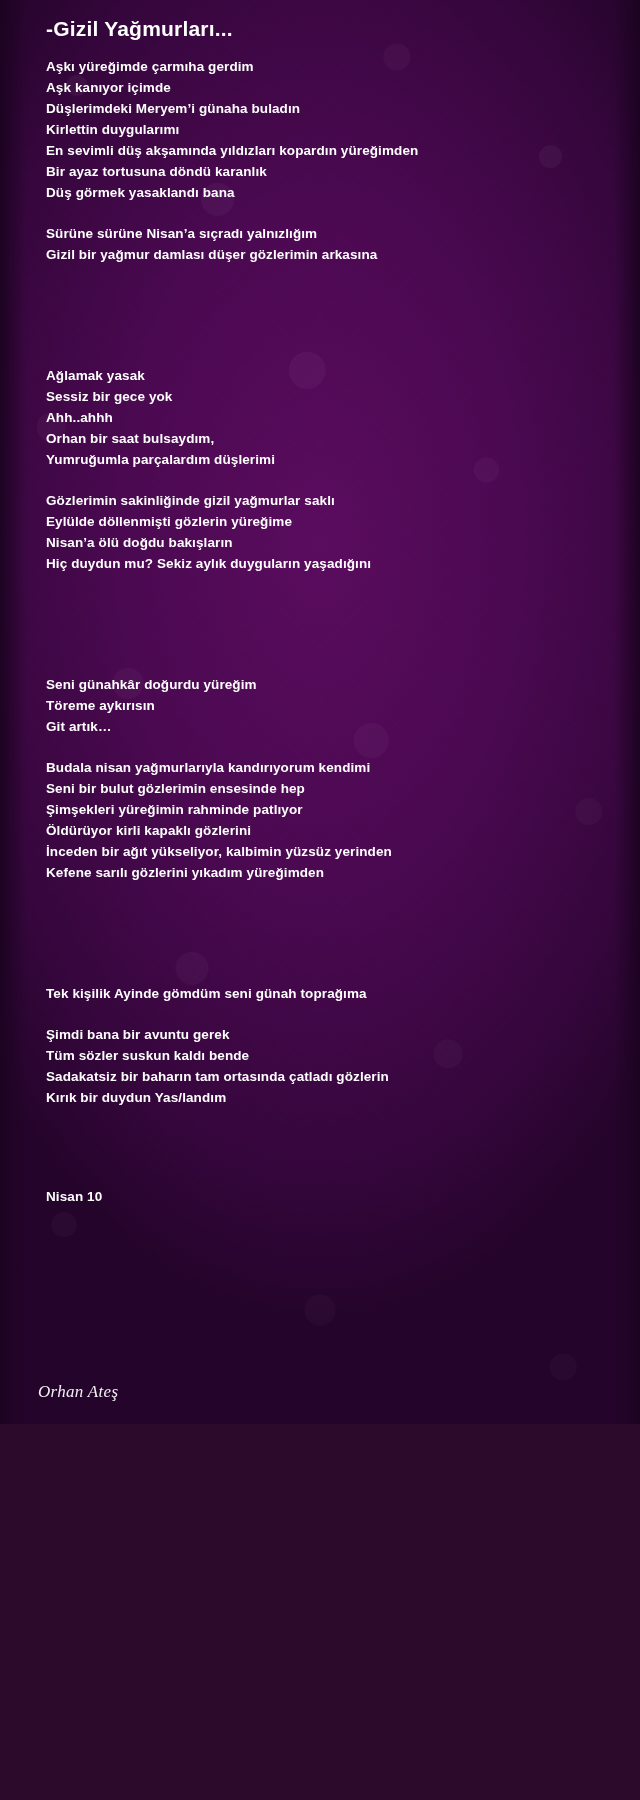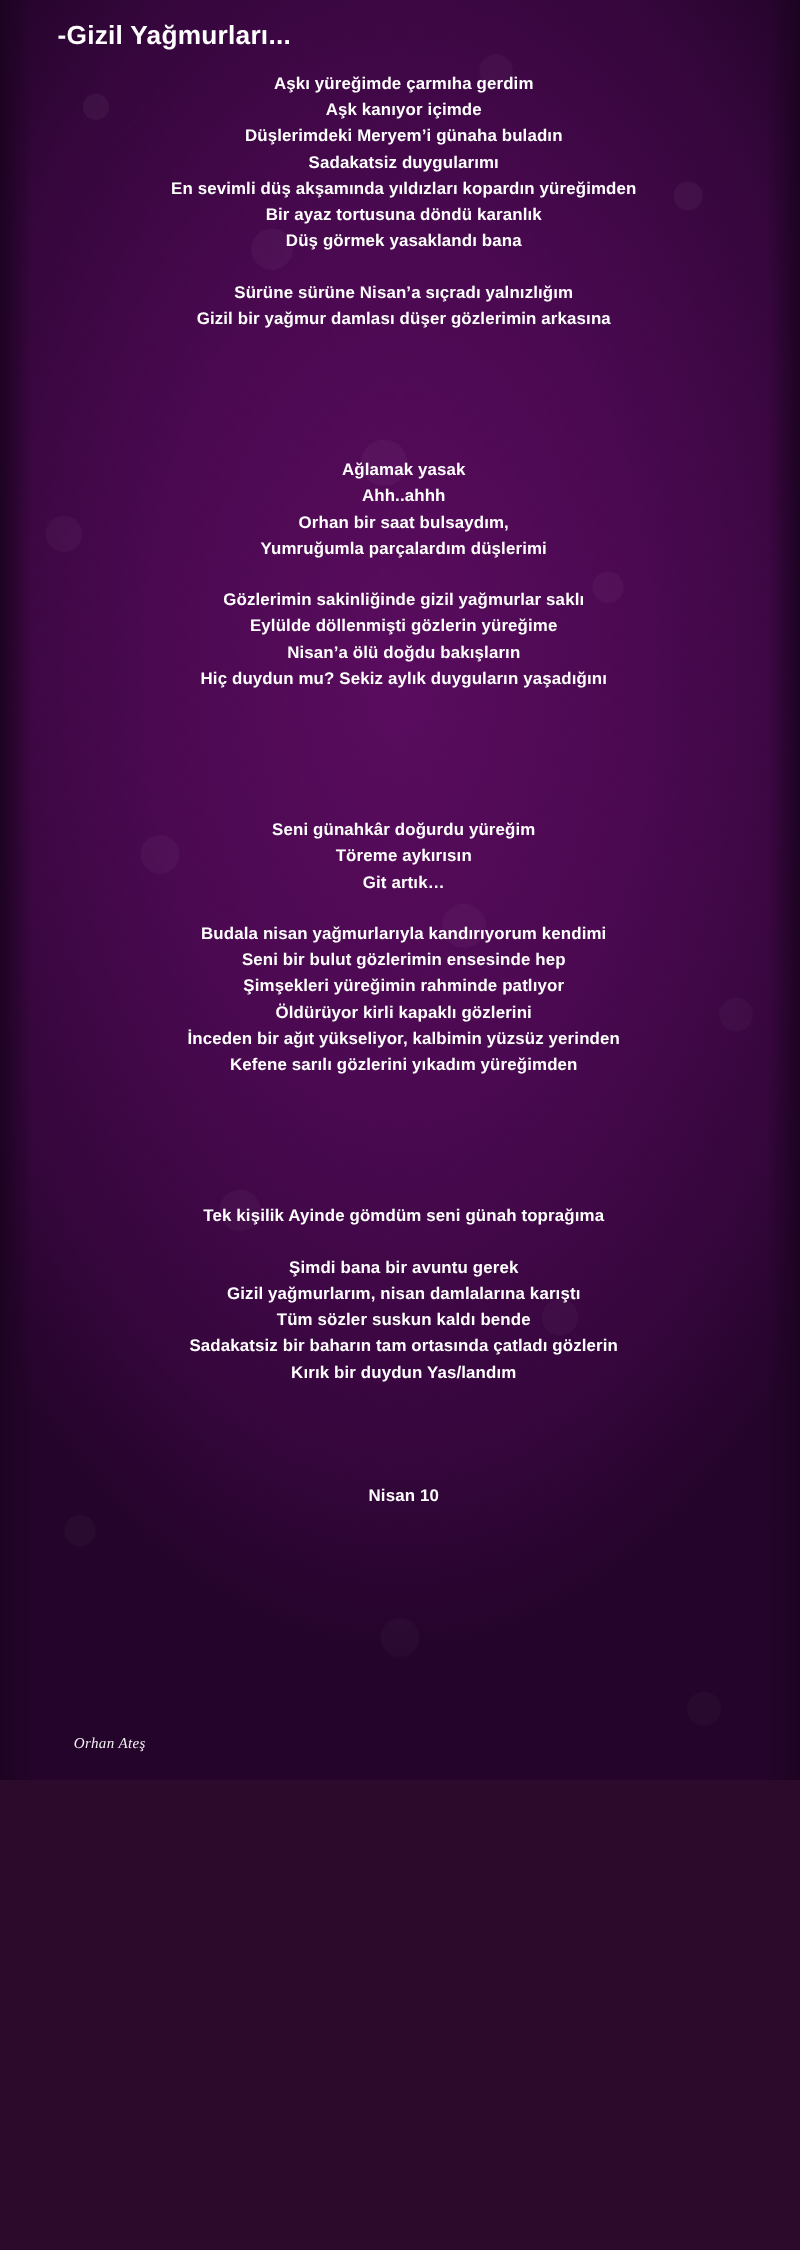--- a/index.html
+++ b/index.html
@@ -83,67 +83,67 @@
     margin-bottom: 100px;
   }
 
   .line {
     color: #ffffff;
     font-size: 13.5px;
     font-weight: bold;
     line-height: 21px;
     white-space: pre-wrap;
     letter-spacing: 0.1px;
-    text-align: center;
   }
 
   .spacer-block {
     height: 58px;
   }
 
   .signature {
     position: absolute;
-    left: 59px;
+    left: 38px;
     bottom: 22px;
     color: #f2f2f2;
     font-family: "Liberation Serif", serif;
     font-style: italic;
-    font-size: 12px;
+    font-size: 17px;
     letter-spacing: 0.3px;
     z-index: 3;
   }
 </style>
 </head>
 <body>
 
 <div class="page">
   <div class="edge-left"></div>
   <div class="edge-right"></div>
 
   <div class="content">
 
     <h1 class="poem-title">-Gizil Yağmurları...</h1>
 
     <div class="stanza">
       <div class="line">Aşkı yüreğimde çarmıha gerdim</div>
       <div class="line">Aşk kanıyor içimde</div>
       <div class="line">Düşlerimdeki Meryem’i günaha buladın</div>
-      <div class="line">Sadakatsiz duygularımı</div>
+      <div class="line">Kirlettin duygularımı</div>
       <div class="line">En sevimli düş akşamında yıldızları kopardın yüreğimden</div>
       <div class="line">Bir ayaz tortusuna döndü karanlık</div>
       <div class="line">Düş görmek yasaklandı bana</div>
     </div>
 
     <div class="stanza gap-xl">
       <div class="line">Sürüne sürüne Nisan’a sıçradı yalnızlığım</div>
       <div class="line">Gizil bir yağmur damlası düşer gözlerimin arkasına</div>
     </div>
 
     <div class="stanza">
       <div class="line">Ağlamak yasak</div>
+      <div class="line">Sessiz bir gece yok</div>
       <div class="line">Ahh..ahhh</div>
       <div class="line">Orhan bir saat bulsaydım,</div>
       <div class="line">Yumruğumla parçalardım düşlerimi</div>
     </div>
 
     <div class="stanza gap-xl">
       <div class="line">Gözlerimin sakinliğinde gizil yağmurlar saklı</div>
       <div class="line">Eylülde döllenmişti gözlerin yüreğime</div>
       <div class="line">Nisan’a ölü doğdu bakışların</div>
       <div class="line">Hiç duydun mu? Sekiz aylık duyguların yaşadığını</div>
@@ -163,21 +163,20 @@
       <div class="line">İnceden bir ağıt yükseliyor, kalbimin yüzsüz yerinden</div>
       <div class="line">Kefene sarılı gözlerini yıkadım yüreğimden</div>
     </div>
 
     <div class="stanza">
       <div class="line">Tek kişilik Ayinde gömdüm seni günah toprağıma</div>
     </div>
 
     <div class="stanza">
       <div class="line">Şimdi bana bir avuntu gerek</div>
-      <div class="line">Gizil yağmurlarım, nisan damlalarına karıştı</div>
       <div class="line">Tüm sözler suskun kaldı bende</div>
       <div class="line">Sadakatsiz bir baharın tam ortasında çatladı gözlerin</div>
       <div class="line">Kırık bir duydun Yas/landım</div>
     </div>
 
     <div class="spacer-block"></div>
 
     <div class="stanza">
       <div class="line">Nisan 10</div>
     </div>

